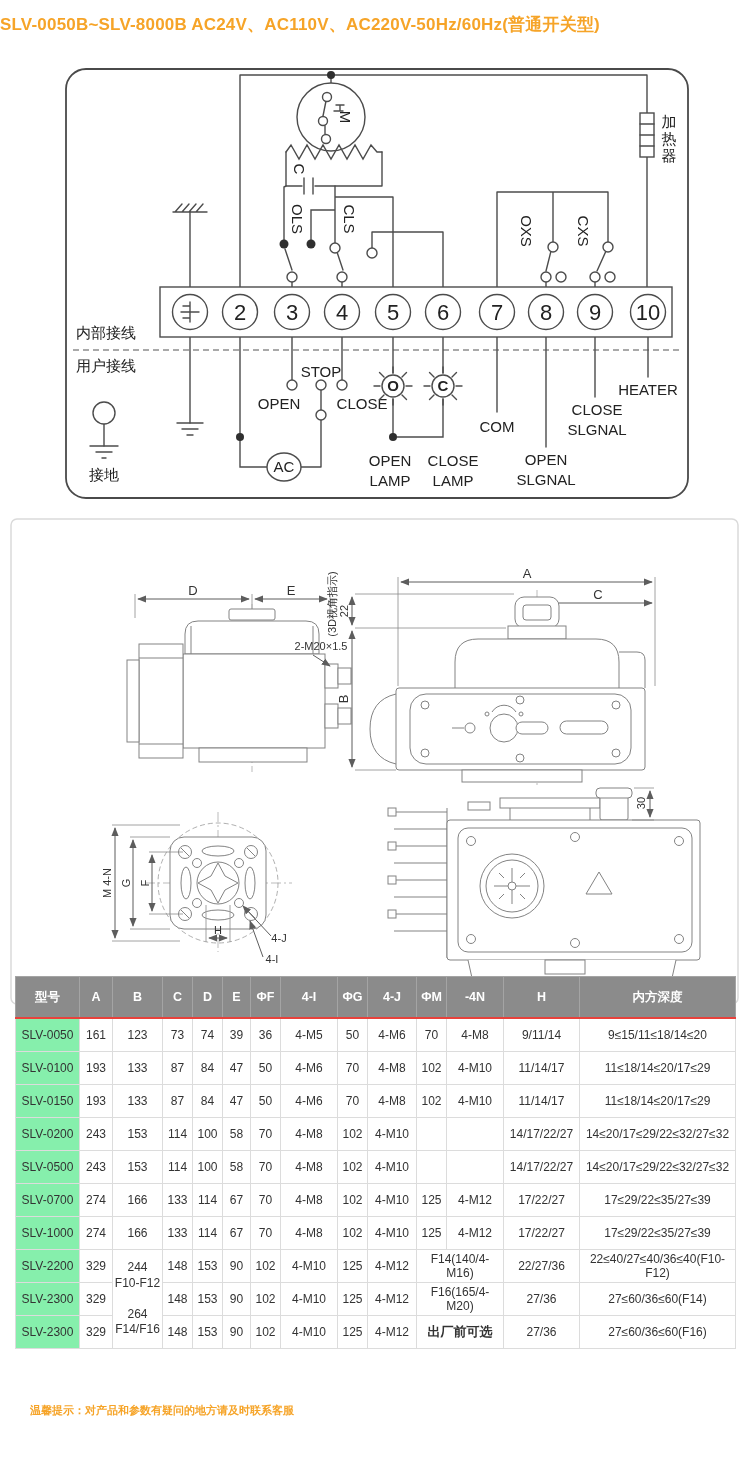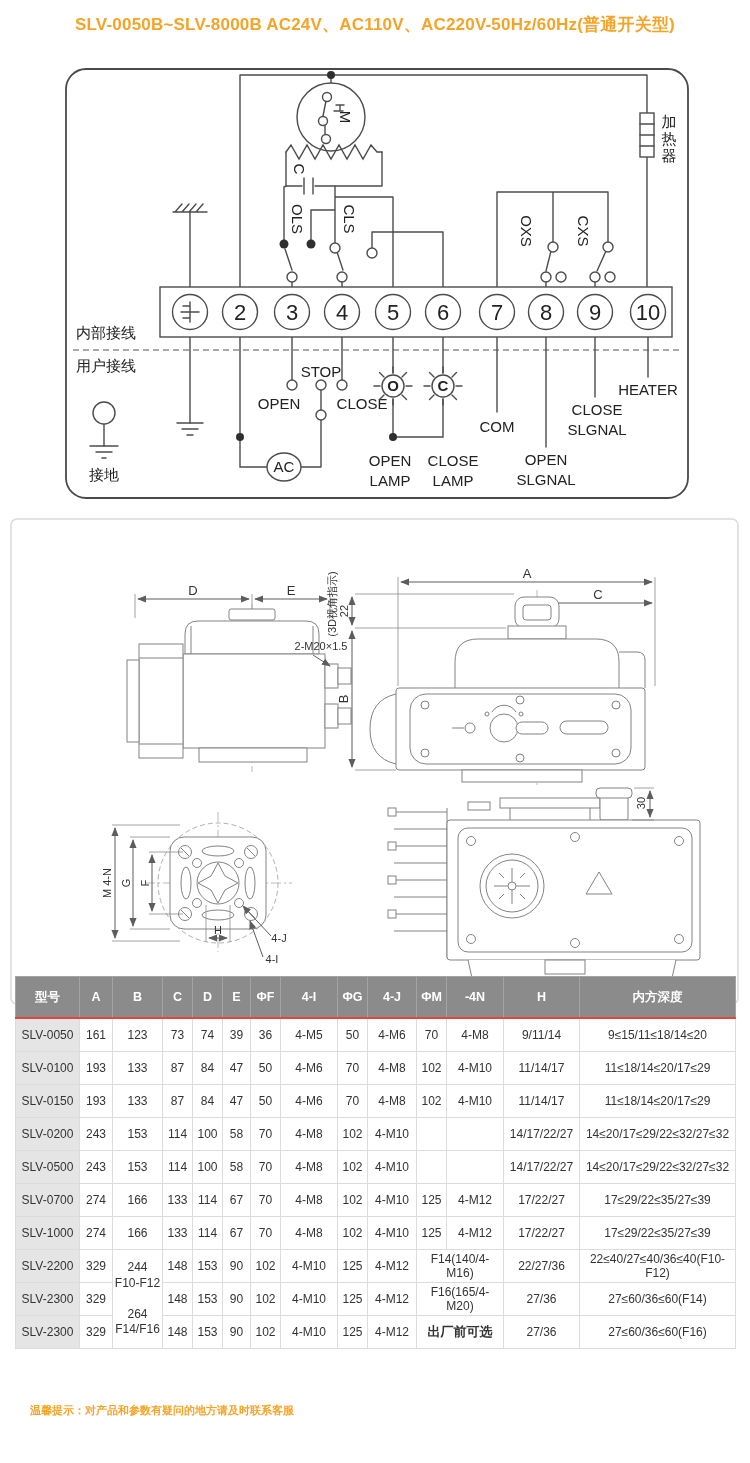--- a/index.html
+++ b/index.html
@@ -1,17 +1,17 @@
 <!DOCTYPE html>
 <html><head>
 <meta charset="utf-8">
 <style>
   html,body{margin:0;padding:0;background:#fff;}
   body{width:750px;height:1463px;position:relative;font-family:"Liberation Sans","DejaVu Sans",sans-serif;}
-  .title{position:absolute;top:13px;left:0;width:750px;text-align:center;color:#F6A428;font-weight:bold;font-size:17px;letter-spacing:.2px;}
+  .title{position:absolute;top:13px;left:0;width:750px;text-align:left;color:#F6A428;font-weight:bold;font-size:17px;letter-spacing:.2px;}
   svg{position:absolute;left:0;}
   #wiring-svg{top:0;}
   #drawings-svg{top:510px;}
   
   .pb{fill:none;stroke:#4a4a4a;stroke-width:1.8;}
   .ln{fill:none;stroke:#4c4c4c;stroke-width:1.4;stroke-linecap:round;}
   .cw{fill:#fff;stroke:#4c4c4c;stroke-width:1.4;}
   .dot{fill:#2f2f2f;stroke:none;}
   .dash{fill:none;stroke:#555;stroke-width:1.2;stroke-dasharray:6 4;}
   .wt{fill:#222;font-size:15px;}
@@ -25,21 +25,21 @@
   .dc{fill:none;stroke:#9a9a9a;stroke-width:.8;stroke-dasharray:5 3;}
   .dim{fill:none;stroke:#5d5d5d;stroke-width:1;marker-start:url(#ar);marker-end:url(#ar);}
   .ext{fill:none;stroke:#8a8a8a;stroke-width:.8;}
   .dtxt{fill:#333;font-size:13px;text-anchor:middle;}
   .dtxts{fill:#333;font-size:11px;text-anchor:middle;}
   .lead{fill:none;stroke:#5d5d5d;stroke-width:1;marker-end:url(#ar);}
   
   #spec-table{position:absolute;top:976px;left:15px;width:720px;border-collapse:collapse;table-layout:fixed;}
   #spec-table th{background:#8b8b8b;color:#fff;font-size:12.5px;font-weight:bold;height:40px;border:1px solid #a4a4a4;border-bottom:2px solid #e8423c;padding:0;}
   #spec-table td{border:1px solid #dcdcdc;height:32px;text-align:center;vertical-align:middle;font-size:12px;color:#333;padding:0 1px;background:#fff;}
-  #spec-table td.col0{background:#e5e5e5;}
+  #spec-table td.col0{background:#86efac;}
   #spec-table td.ml{white-space:pre-line;line-height:1.3;}
   #spec-table td.bold{font-weight:bold;font-size:13px;}
   .footer{position:absolute;top:1403px;left:30px;color:#F6A428;font-weight:bold;font-size:11px;}
 </style>
 </head>
 <body>
 
 <div class="title">SLV-0050B~SLV-8000B AC24V、AC110V、AC220V-50Hz/60Hz(普通开关型)</div>
 
 <svg id="wiring-svg" width="750" height="510" viewBox="0 0 750 510">

